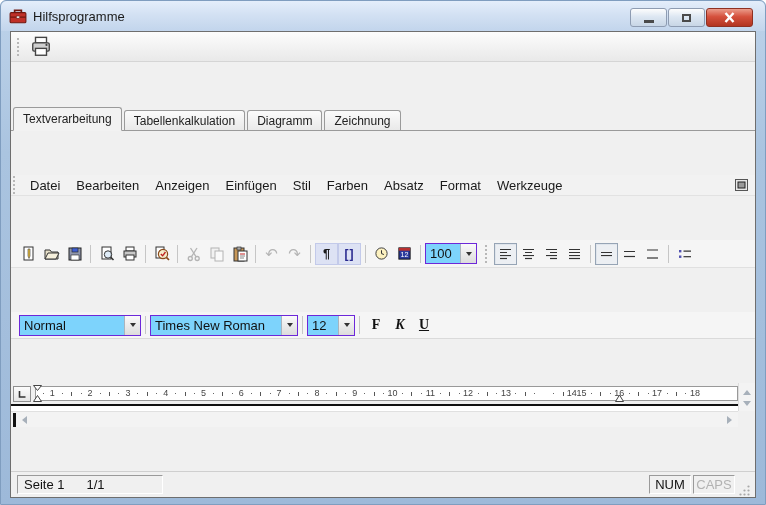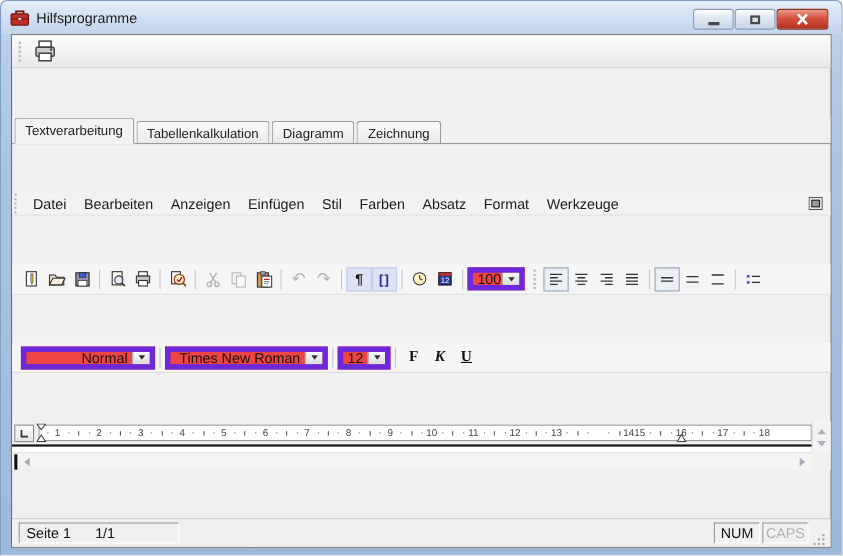--- a/index.html
+++ b/index.html
@@ -43,21 +43,21 @@
   
   .toolbar{height:28px;display:flex;align-items:center;background:#f5f5f5;border-bottom:1px solid #e0e0e0;padding-left:6px;}
   .icon-btn{width:23px;height:22px;display:flex;align-items:center;justify-content:center;border:1px solid transparent;background:transparent;padding:0;}
   .icon-btn.toggled-soft{background:#dde2f4;border-color:#c3caea;}
   .icon-btn.pressed{background:#eceff3;border:1px solid #96a4b5;box-shadow:inset 1px 1px 0 #dfe5ec;}
   .sep{width:1px;height:18px;background:#c6c6c6;margin:0 4px;}
   .glyph{font-size:13px;line-height:1;}
   .glyph.gray{color:#b4b4b4;font-size:15px;}
   .pilcrow{font-weight:bold;color:#1a1a1a;font-size:13px;}
   .brackets{font-weight:bold;color:#28288e;font-size:12px;letter-spacing:1px;}
-  .combo{display:flex;height:21px;border:5px solid #6d28d9;background:#ef4444;align-items:center;text-align:right;}
+  .combo{display:flex;height:21px;border:1px solid #6d28d9;background:#7dd3fc;align-items:center;}
   .combo .val{flex:1;font-size:13px;padding:0 4px;white-space:nowrap;overflow:hidden;color:#111;}
   .combo .drop{width:16px;height:100%;background:linear-gradient(180deg,#fafafa,#dcdcdc);border-left:1px solid #aab4bd;display:flex;align-items:center;justify-content:center;}
   .drop i{width:0;height:0;border-left:3.5px solid transparent;border-right:3.5px solid transparent;border-top:4px solid #333;}
   .zoom-combo{width:52px;}
   
   .formatbar{height:27px;display:flex;align-items:center;background:#f5f5f5;border-bottom:1px solid #dadada;padding-left:8px;}
   .style-combo{width:122px;} .font-combo{width:148px;} .size-combo{width:48px;}
   .fmt-btn{width:24px;height:21px;border:1px solid transparent;background:transparent;display:flex;align-items:center;justify-content:center;
     font-family:"Liberation Serif","DejaVu Serif",serif;font-size:14px;color:#111;padding:0;}
   .fmt-btn.b{font-weight:bold;}

